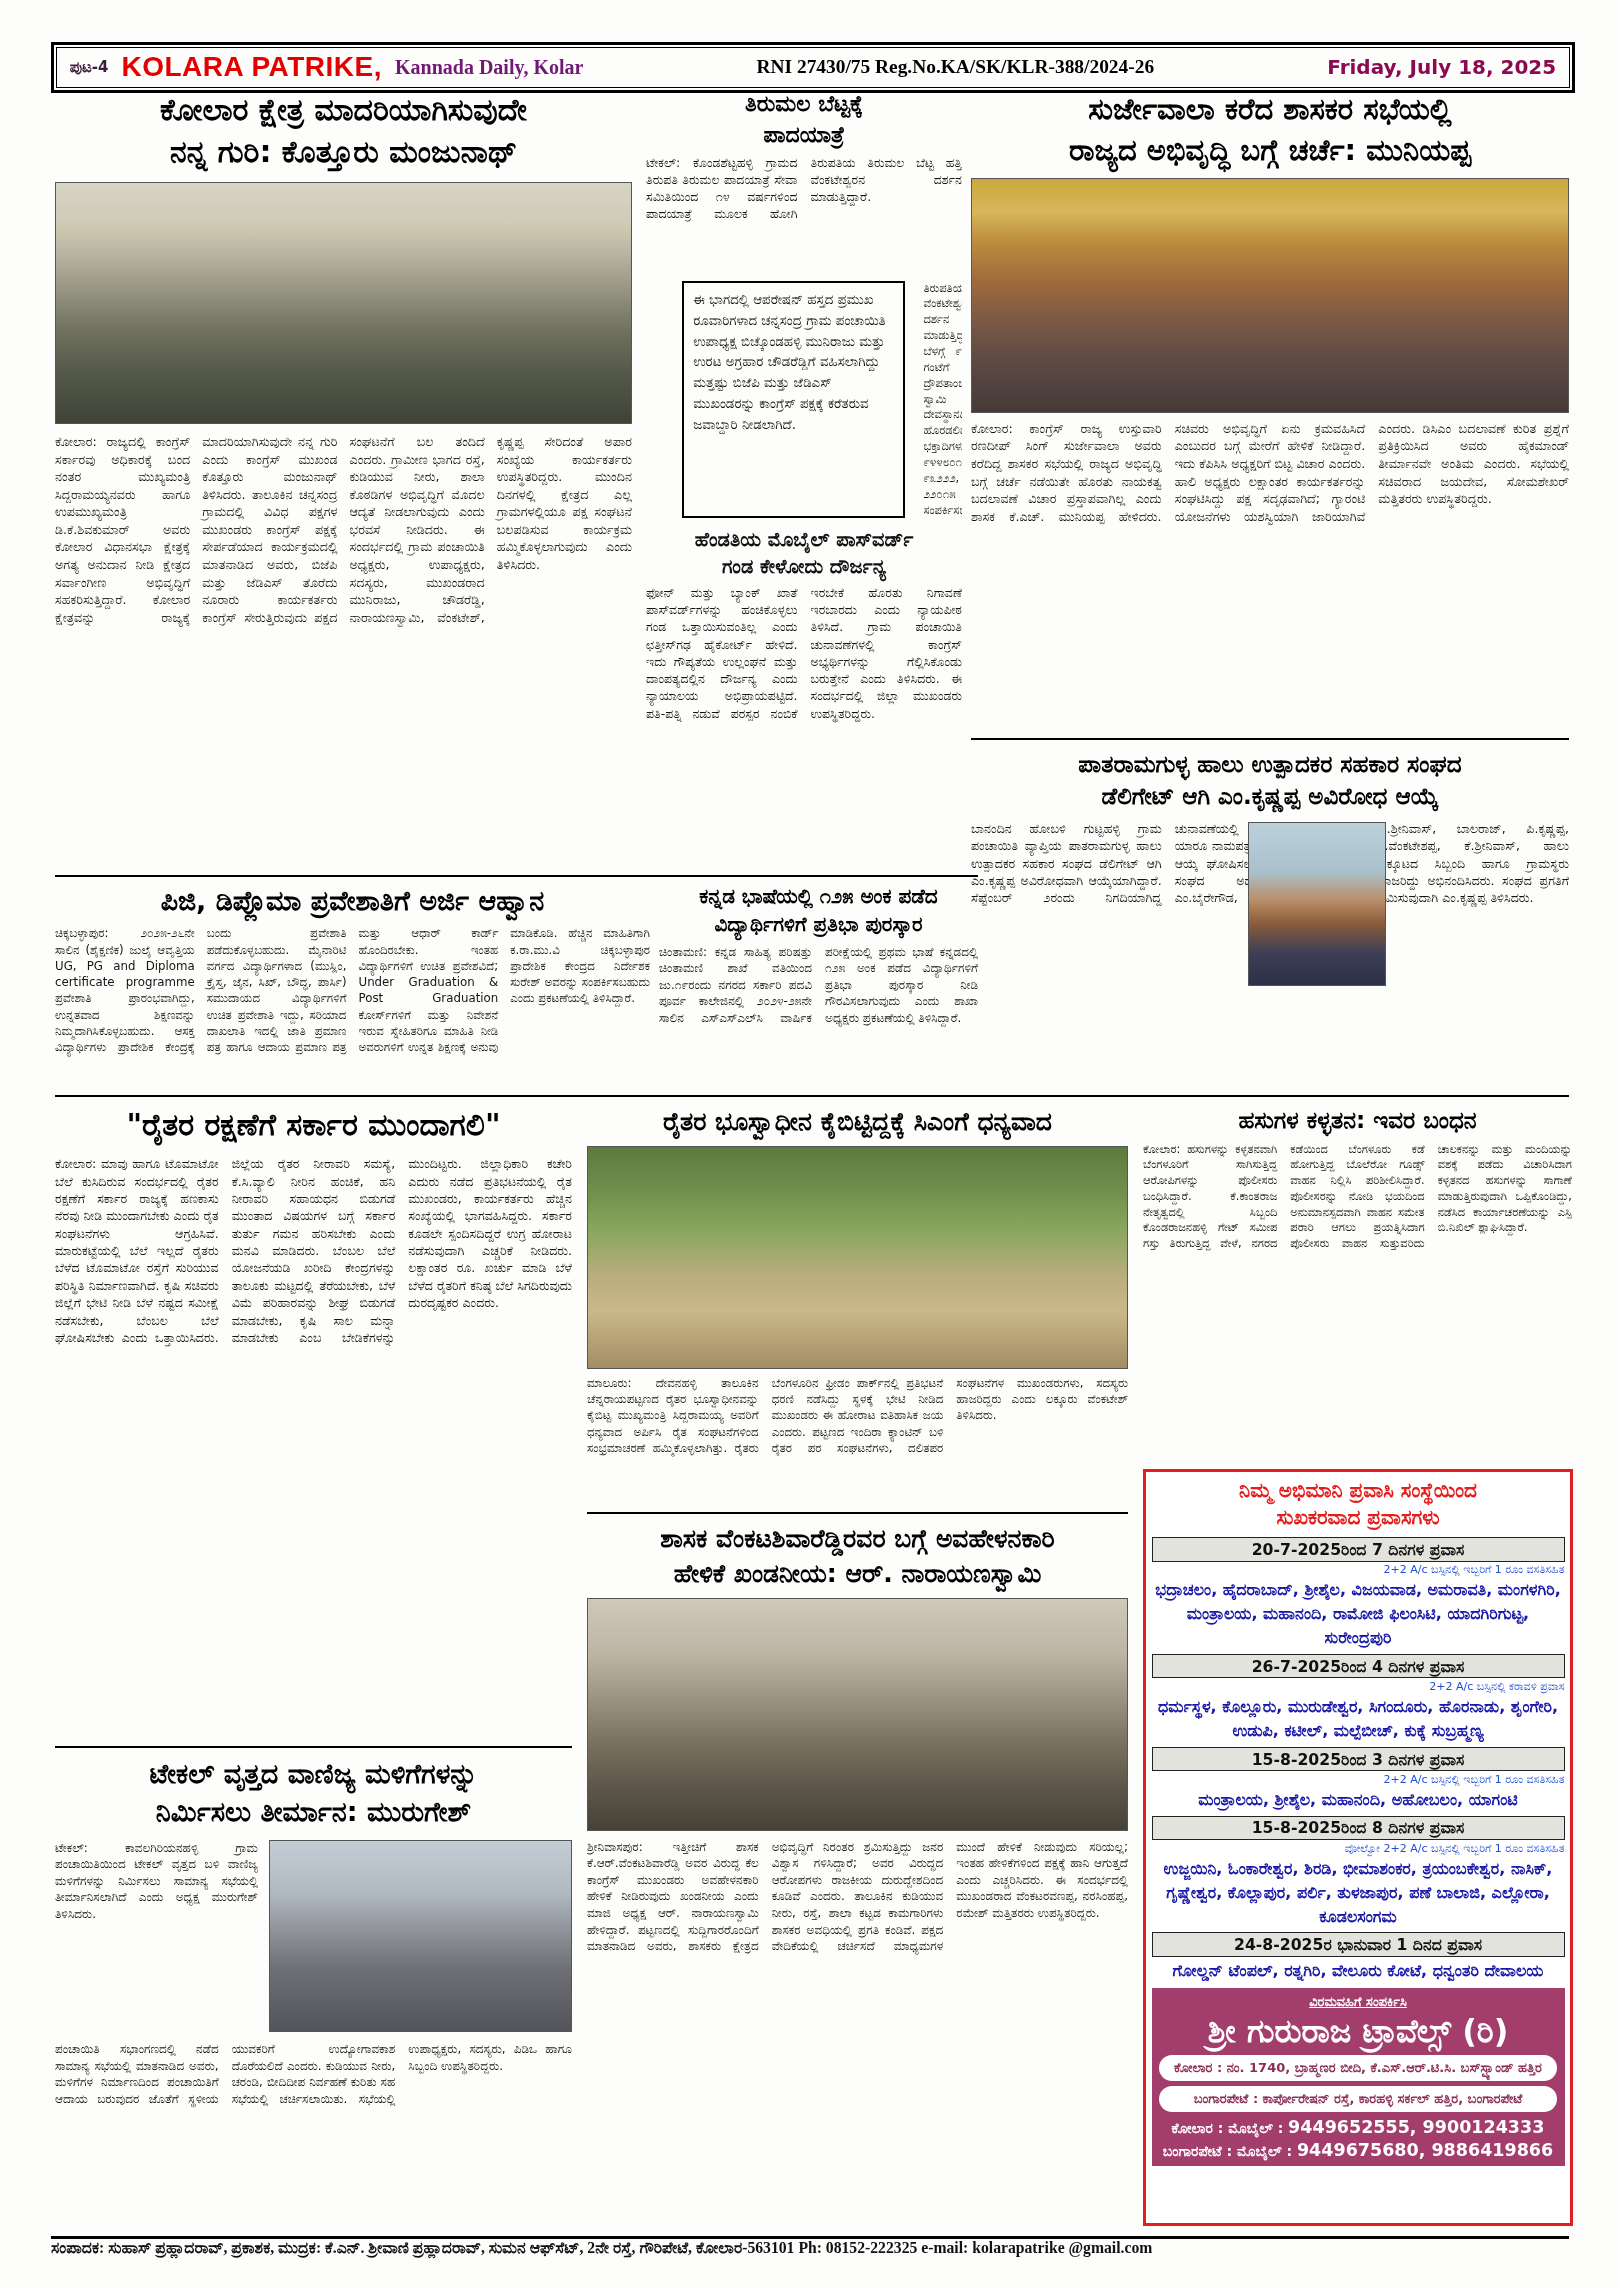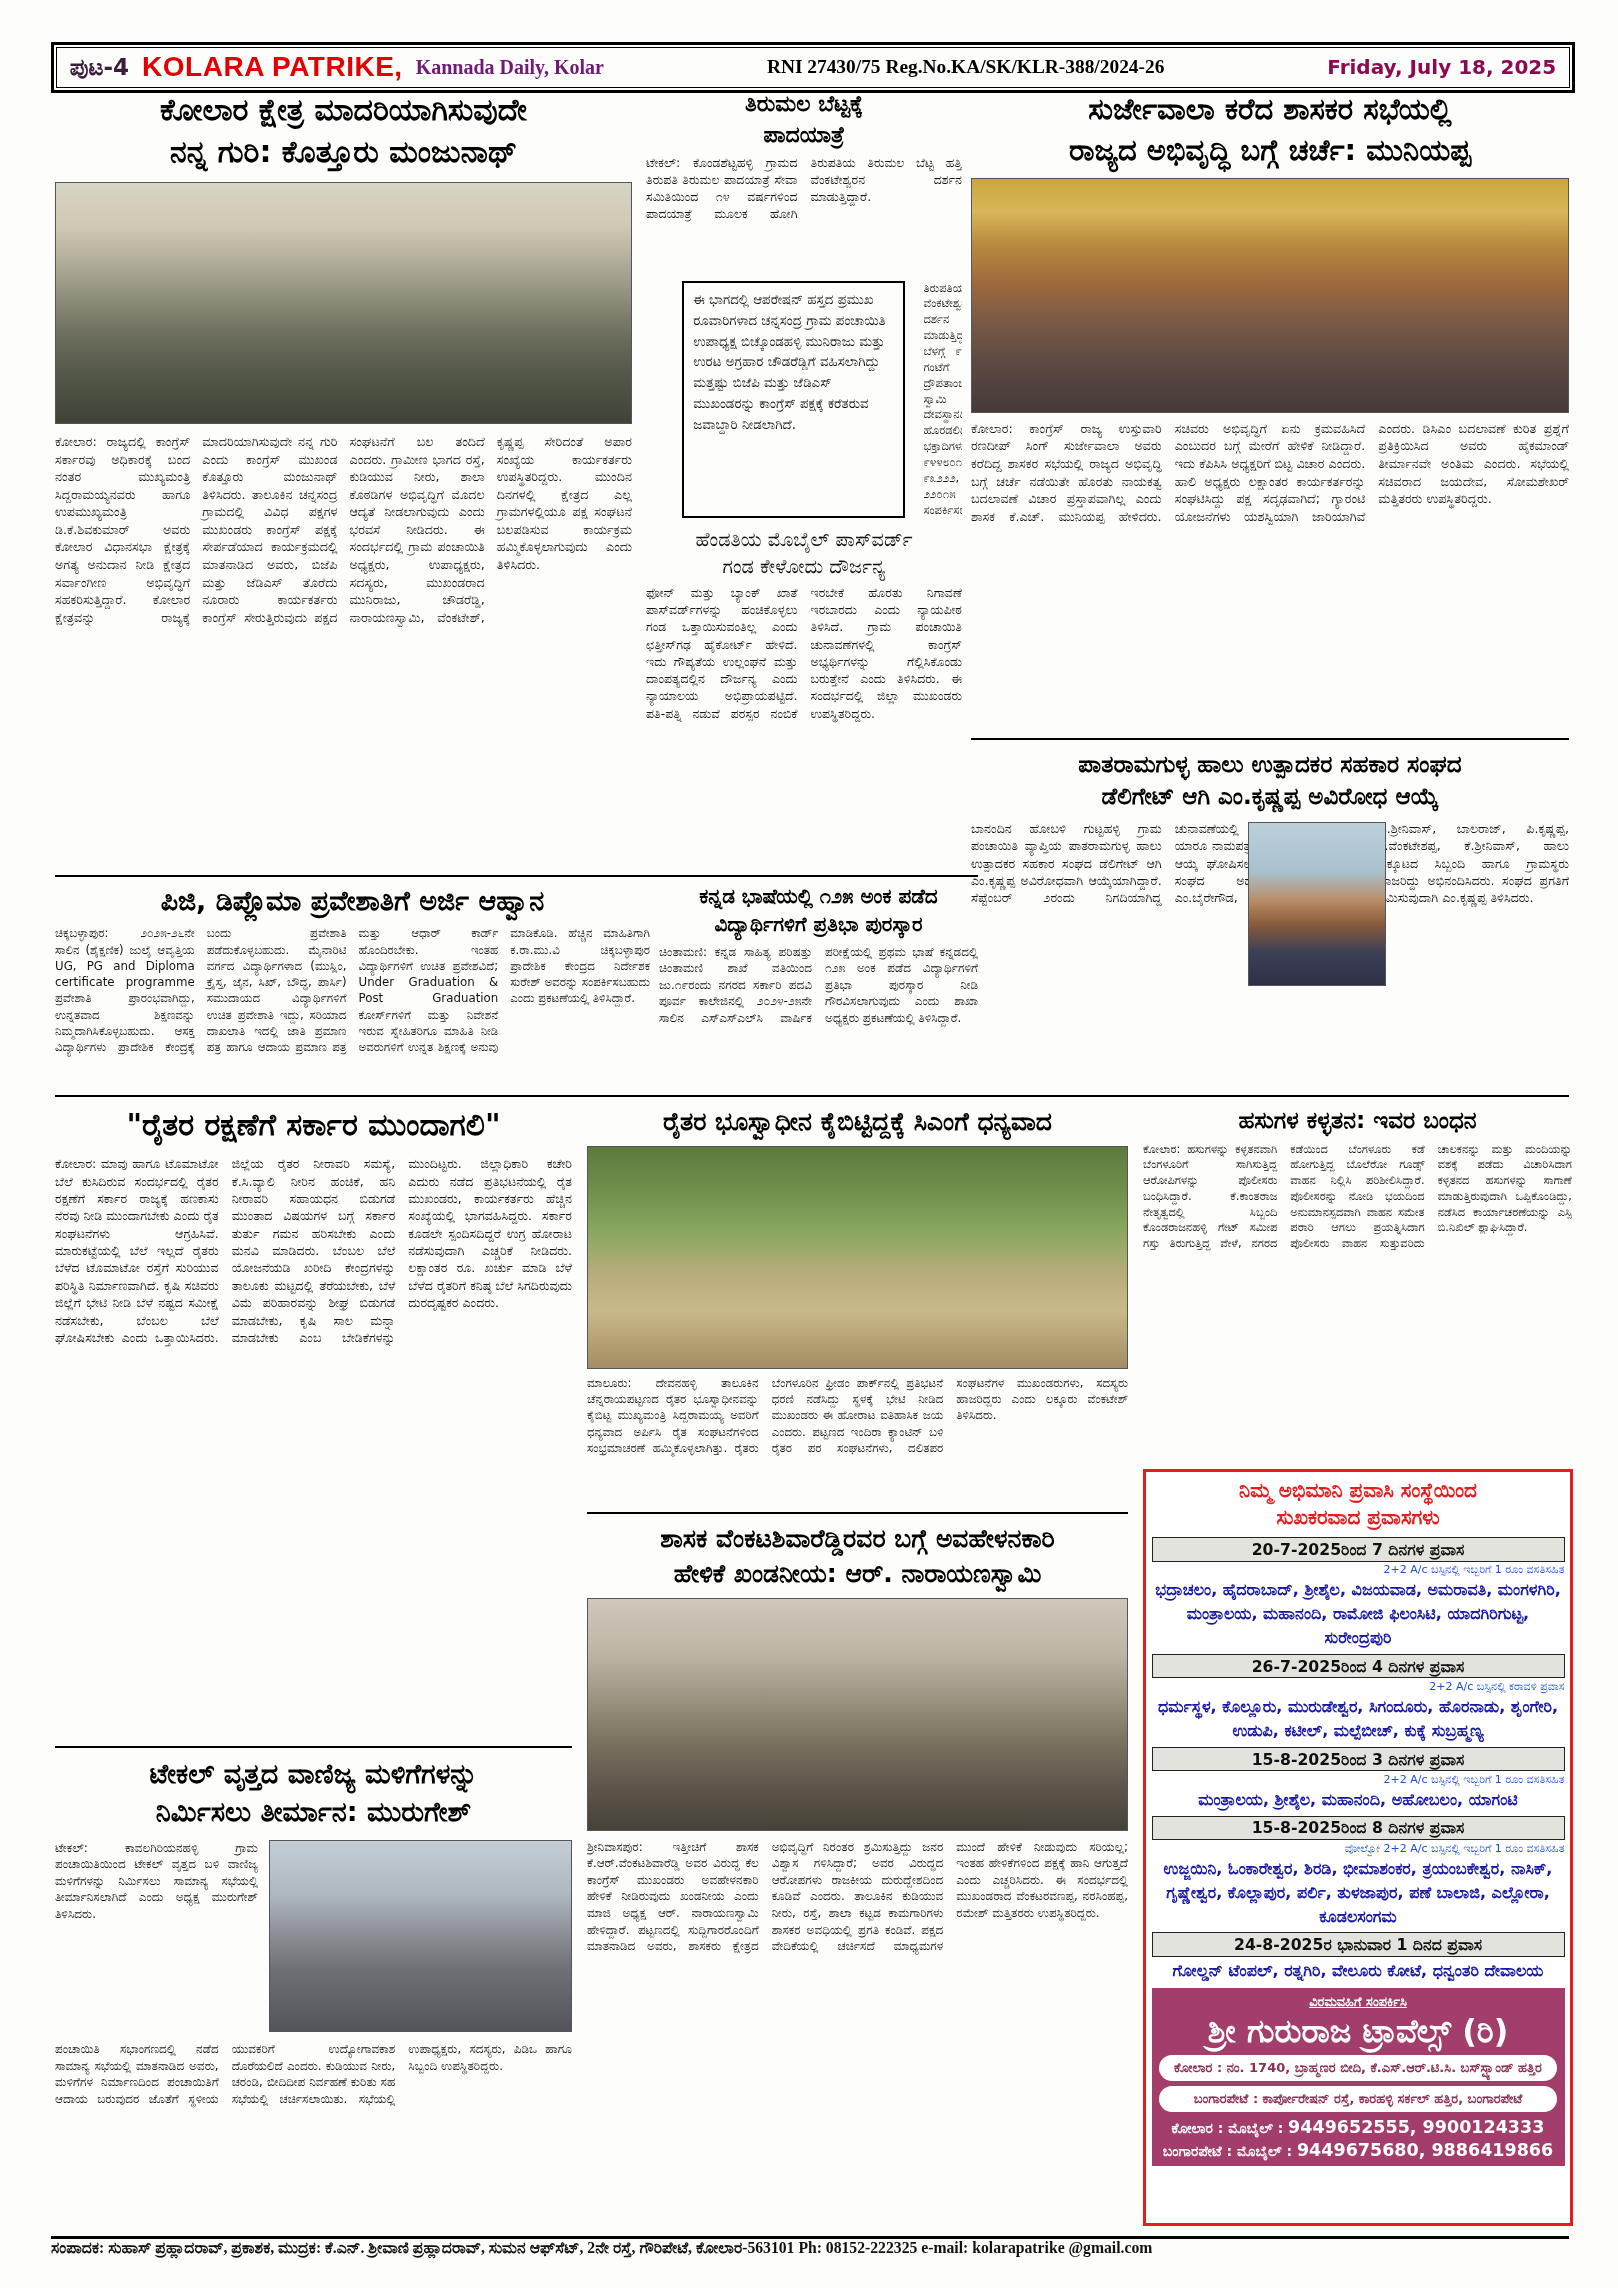--- a/index.html
+++ b/index.html
@@ -1,21 +1,21 @@
 <!DOCTYPE html>
 <html style="font-size:14.8px"><head>
 <meta charset="utf-8">
 <style>
   html,body{margin:0;padding:0;background:#9a9a9a;}
   .page{position:relative;width:1619px;height:2289px;background:#fdfdfb;margin:0 auto;
         font-family:"DejaVu Sans","Liberation Sans",sans-serif;color:#111;overflow:hidden;}
   
   .masthead{position:absolute;left:51px;top:42px;width:1518px;border:3.7px solid #000;}
   .masthead-inner{border:0.9px solid #000;margin:1.8px;display:flex;align-items:center;gap:13px;padding:3.7px 13px;}
-  .pagelabel{font-size:23px;font-weight:bold;color:#3a1d3a;}
+  .pagelabel{font-size:15px;font-weight:bold;color:#3a1d3a;}
   .brand{font-size:28px;font-weight:bold;color:#e40000;letter-spacing:0.5px;font-family:"Liberation Sans",sans-serif;}
   .brandsub{font-size:20px;font-weight:bold;color:#701a75;font-family:"Liberation Serif",serif;}
   .rni{font-size:19.4px;font-weight:bold;color:#000;font-family:"Liberation Serif",serif;flex:1;text-align:center;}
   .mdate{font-size:20px;font-weight:bold;color:#8c0a50;}
   
   .zone{position:absolute;}
   .htitle{font-weight:bold;text-align:center;line-height:1.4;color:#000;}
   .body{ text-align:justify;line-height:1.38;color:#141414;overflow:hidden;}
   .cols2{column-count:2;column-gap:13px;}
   .cols3{column-count:3;column-gap:13px;}
@@ -41,21 +41,21 @@
   .ad-contact{background:#a23d6c;color:#fff;text-align:center;padding:5.5px 7.4px;margin-top:5.5px;}
   .ad-contact .lbl{font-size:13px;font-weight:bold;text-decoration:underline;}
   .ad-contact .nm{font-size:32px;font-weight:bold;margin:1.8px 0 5.5px;}
   .ad-white{background:#fff;color:#8b2f57;font-weight:bold;font-size:13px;border-radius:13px;
             padding:3.7px 7.4px;margin:4.6px 0;line-height:1.45;}
   .ad-ph{font-size:14px;font-weight:bold;margin-top:3.7px;}
   .ad-ph b{font-size:17.5px;}
   
   .footer{position:absolute;left:51px;top:2222px;width:1518px;border-top:3.7px solid #000;padding-top:0;
           text-align:left;font-weight:bold;font-size:15.7px;font-family:"Liberation Serif",serif;margin-top:14px;}
-  .subhead{font-weight:normal;text-align:center;line-height:1.4;margin:7.4px 0 3.7px;}
+  .subhead{font-weight:bold;text-align:center;line-height:1.4;margin:7.4px 0 3.7px;}
 </style>
 </head>
 <body>
 
 <div class="page">
 
   <div class="masthead">
     <div class="masthead-inner">
       <span class="pagelabel">ಪುಟ-4</span>
       <span class="brand">KOLARA PATRIKE,</span>

